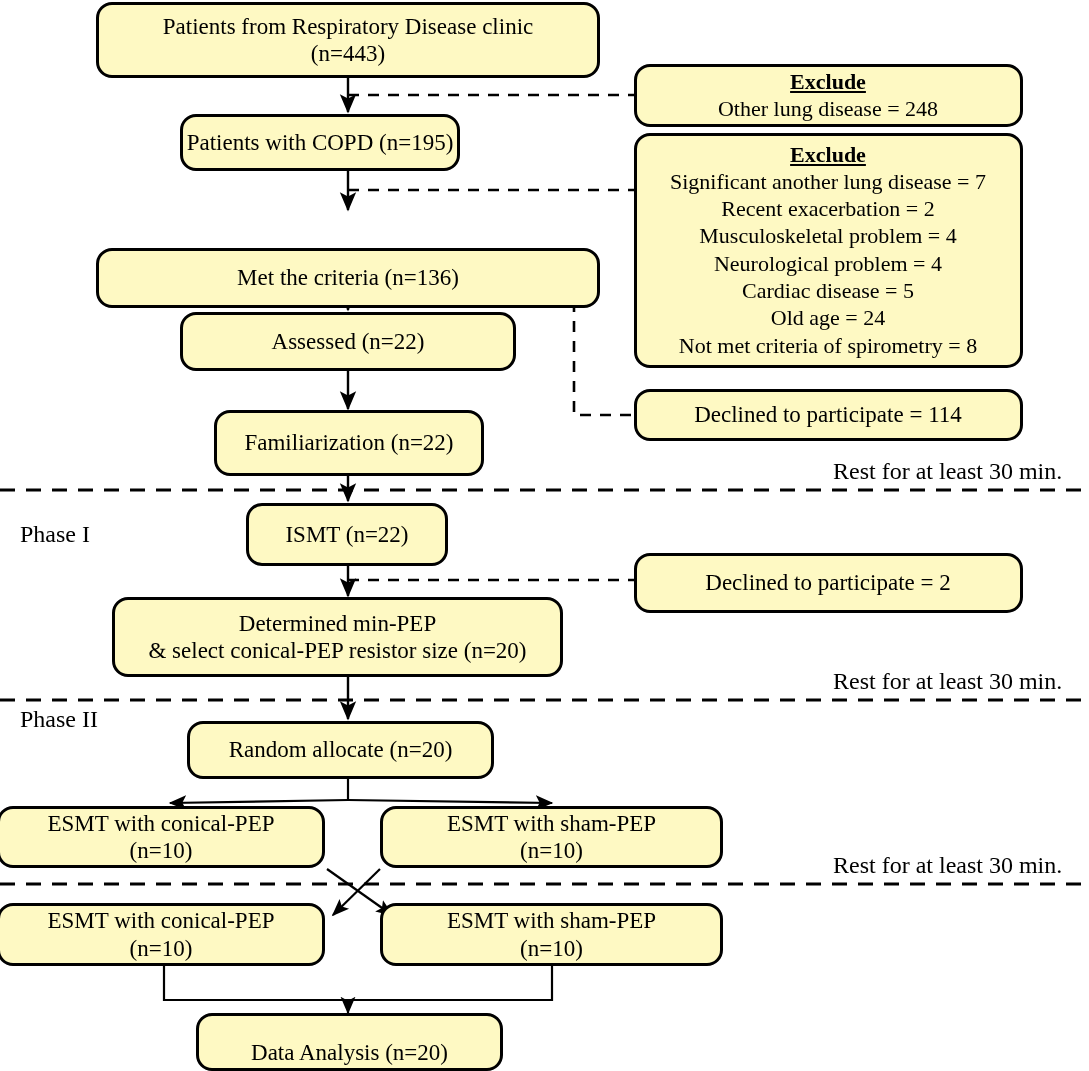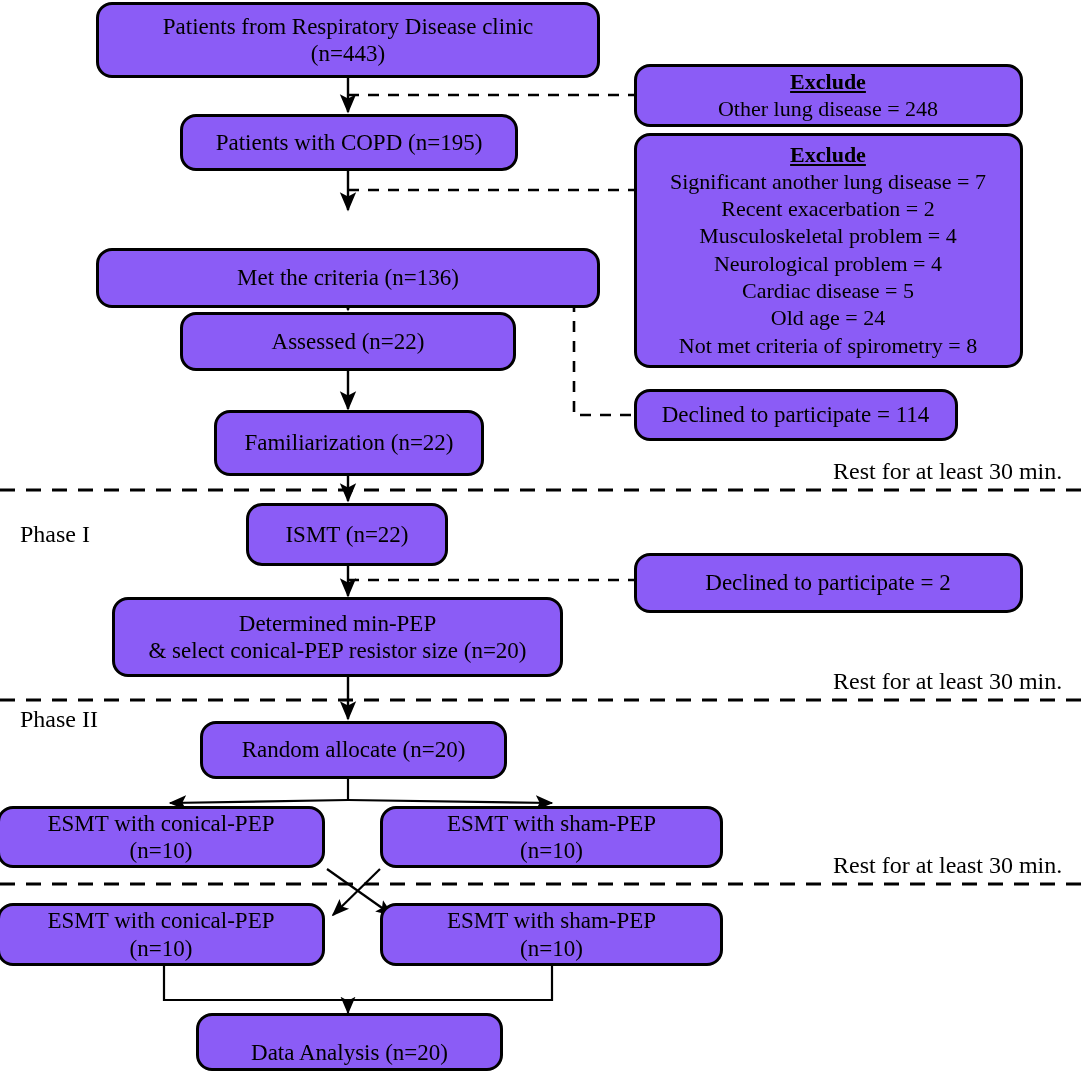--- a/index.html
+++ b/index.html
@@ -22,21 +22,21 @@
   #edges {
     position: absolute;
     left: 0; top: 0;
     width: 1089px; height: 1071px;
     pointer-events: none;
   }
   .node {
     position: absolute;
     border: 3px solid #000;
     border-radius: 16px;
-    background: #8b5cf6;
+    background: #fef9c3;
     display: flex;
     flex-direction: column;
     align-items: center;
     justify-content: center;
     text-align: center;
     line-height: 1.18;
     font-size: 23px;
     padding: 2px 19px;
     z-index: 2;
   }
@@ -113,21 +113,21 @@
     <polyline points="164,966 164,1000 348,1000" fill="none" stroke="#000" stroke-width="2.2"></polyline>
     <polyline points="552,966 552,1000 348,1000" fill="none" stroke="#000" stroke-width="2.2"></polyline>
     <line x1="348" y1="1000" x2="348" y2="1013" stroke="#000" stroke-width="2.2" marker-end="url(#arrow)"></line>
   </svg>
 
   <div class="node" style="left:96px; top:2px; width:504px; height:76px;">
     <span class="ln">Patients from Respiratory Disease clinic</span>
     <span class="ln">(n=443)</span>
   </div>
 
-  <div class="node" style="left:180px; top:114px; width:338px; height:57px;">
+  <div class="node" style="left:180px; top:114px; width:280px; height:57px;">
     <span class="ln">Patients with COPD (n=195)</span>
   </div>
 
   <div class="node" style="left:96px; top:212px; width:504px; height:60px;margin-top:36px;">
     <span class="ln">Met the criteria  (n=136)</span>
   </div>
 
   <div class="node" style="left:180px; top:312px; width:336px; height:59px;">
     <span class="ln">Assessed (n=22)</span>
   </div>
@@ -138,21 +138,21 @@
 
   <div class="node" style="left:246px; top:503px; width:202px; height:63px;">
     <span class="ln">ISMT (n=22)</span>
   </div>
 
   <div class="node" style="left:112px; top:597px; width:451px; height:80px;">
     <span class="ln">Determined min-PEP</span>
     <span class="ln">&amp; select conical-PEP resistor size (n=20)</span>
   </div>
 
-  <div class="node" style="left:200px; top:721px; width:307px; height:58px;">
+  <div class="node" style="left:187px; top:721px; width:307px; height:58px;">
     <span class="ln">Random allocate  (n=20)</span>
   </div>
 
   <div class="node" style="left:-3px; top:806px; width:328px; height:62px;">
     <span class="ln">ESMT with conical-PEP</span>
     <span class="ln">(n=10)</span>
   </div>
 
   <div class="node" style="left:380px; top:806px; width:343px; height:62px;">
     <span class="ln">ESMT with sham-PEP</span>
@@ -182,21 +182,21 @@
     <span class="excl-title">Exclude</span>
     <span class="excl-item">Significant another lung disease = 7</span>
     <span class="excl-item">Recent exacerbation = 2</span>
     <span class="excl-item">Musculoskeletal problem = 4</span>
     <span class="excl-item">Neurological problem = 4</span>
     <span class="excl-item">Cardiac disease = 5</span>
     <span class="excl-item">Old age = 24</span>
     <span class="excl-item">Not met criteria of spirometry = 8</span>
   </div>
 
-  <div class="node left-align" style="left:634px; top:389px; width:324px; height:52px;">
+  <div class="node left-align" style="left:634px; top:389px; width:389px; height:52px;">
     <span class="ln">Declined to participate = 114</span>
   </div>
 
   <div class="node left-align" style="left:634px; top:553px; width:389px; height:60px;">
     <span class="ln">Declined to participate = 2</span>
   </div>
 
   <div class="phase-label" style="left:20px; top:521px;">Phase I</div>
   <div class="phase-label" style="left:20px; top:706px;">Phase II</div>
 

